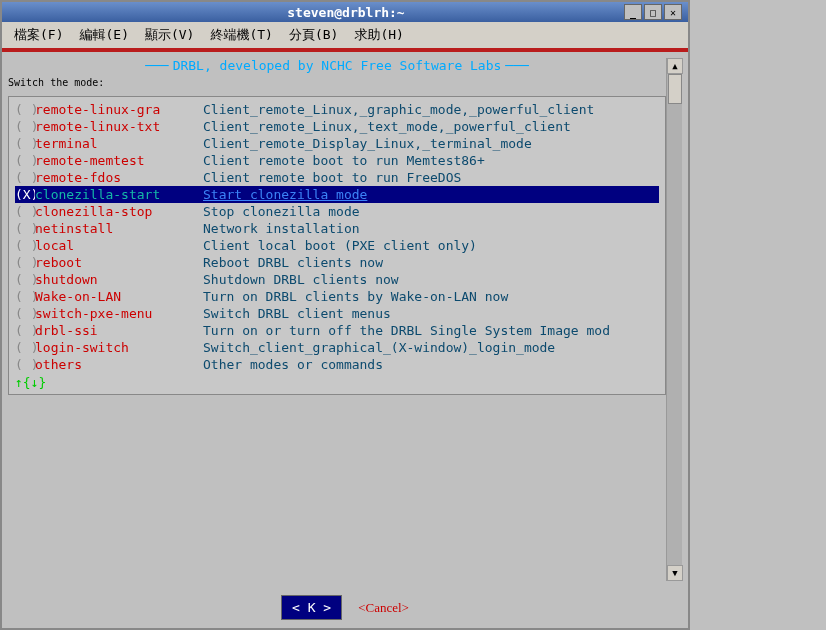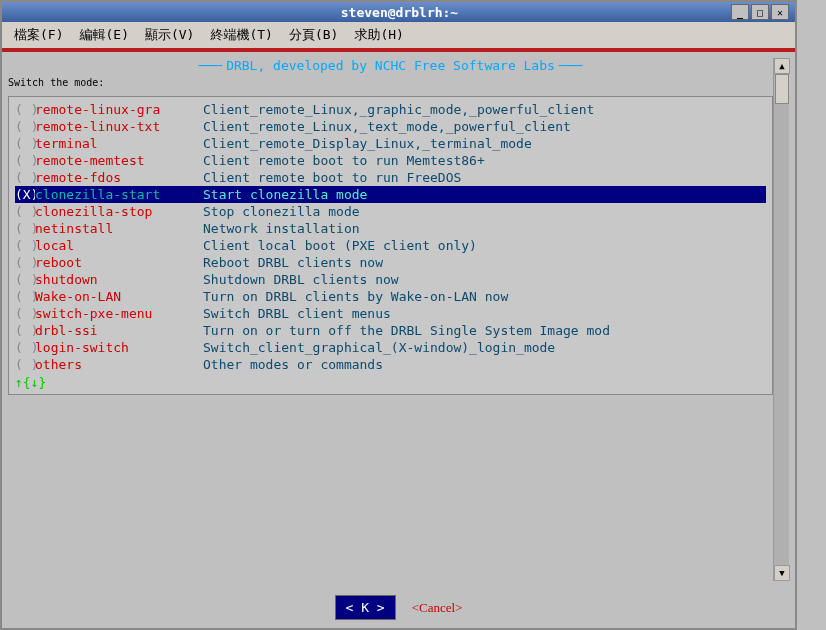--- a/index.html
+++ b/index.html
@@ -5,21 +5,21 @@
     * { margin: 0; padding: 0; box-sizing: border-box; }
     body {
       background: #c0c0c0;
       font-family: monospace;
       font-size: 13px;
       width: 826px;
       height: 630px;
       overflow: hidden;
     }
     .window {
-      width: 797px;
+      width: 690px;
       height: 630px;
       display: flex;
       flex-direction: column;
       border: 2px solid #888;
     }
     .titlebar {
       background: linear-gradient(to bottom, #6a8fcb, #3a5fa0);
       color: white;
       text-align: center;
       padding: 3px 0;
@@ -149,21 +149,22 @@
       margin-right: 8px;
     }
     .list-item.selected .item-name {
       color: #14b8a6;
       background: #000080;
     }
     .item-desc {
       color: #0c4a6e;
     }
     .list-item.selected .item-desc {
-      color: #5eead4;
+      color: #3b82f6;
+      text-decoration: underline;
     }
     .cursor-line {
       color: #00cc00;
       font-size: 13px;
       margin-top: 2px;
     }
     .bottom-buttons {
       display: flex;
       justify-content: center;
       align-items: center;

